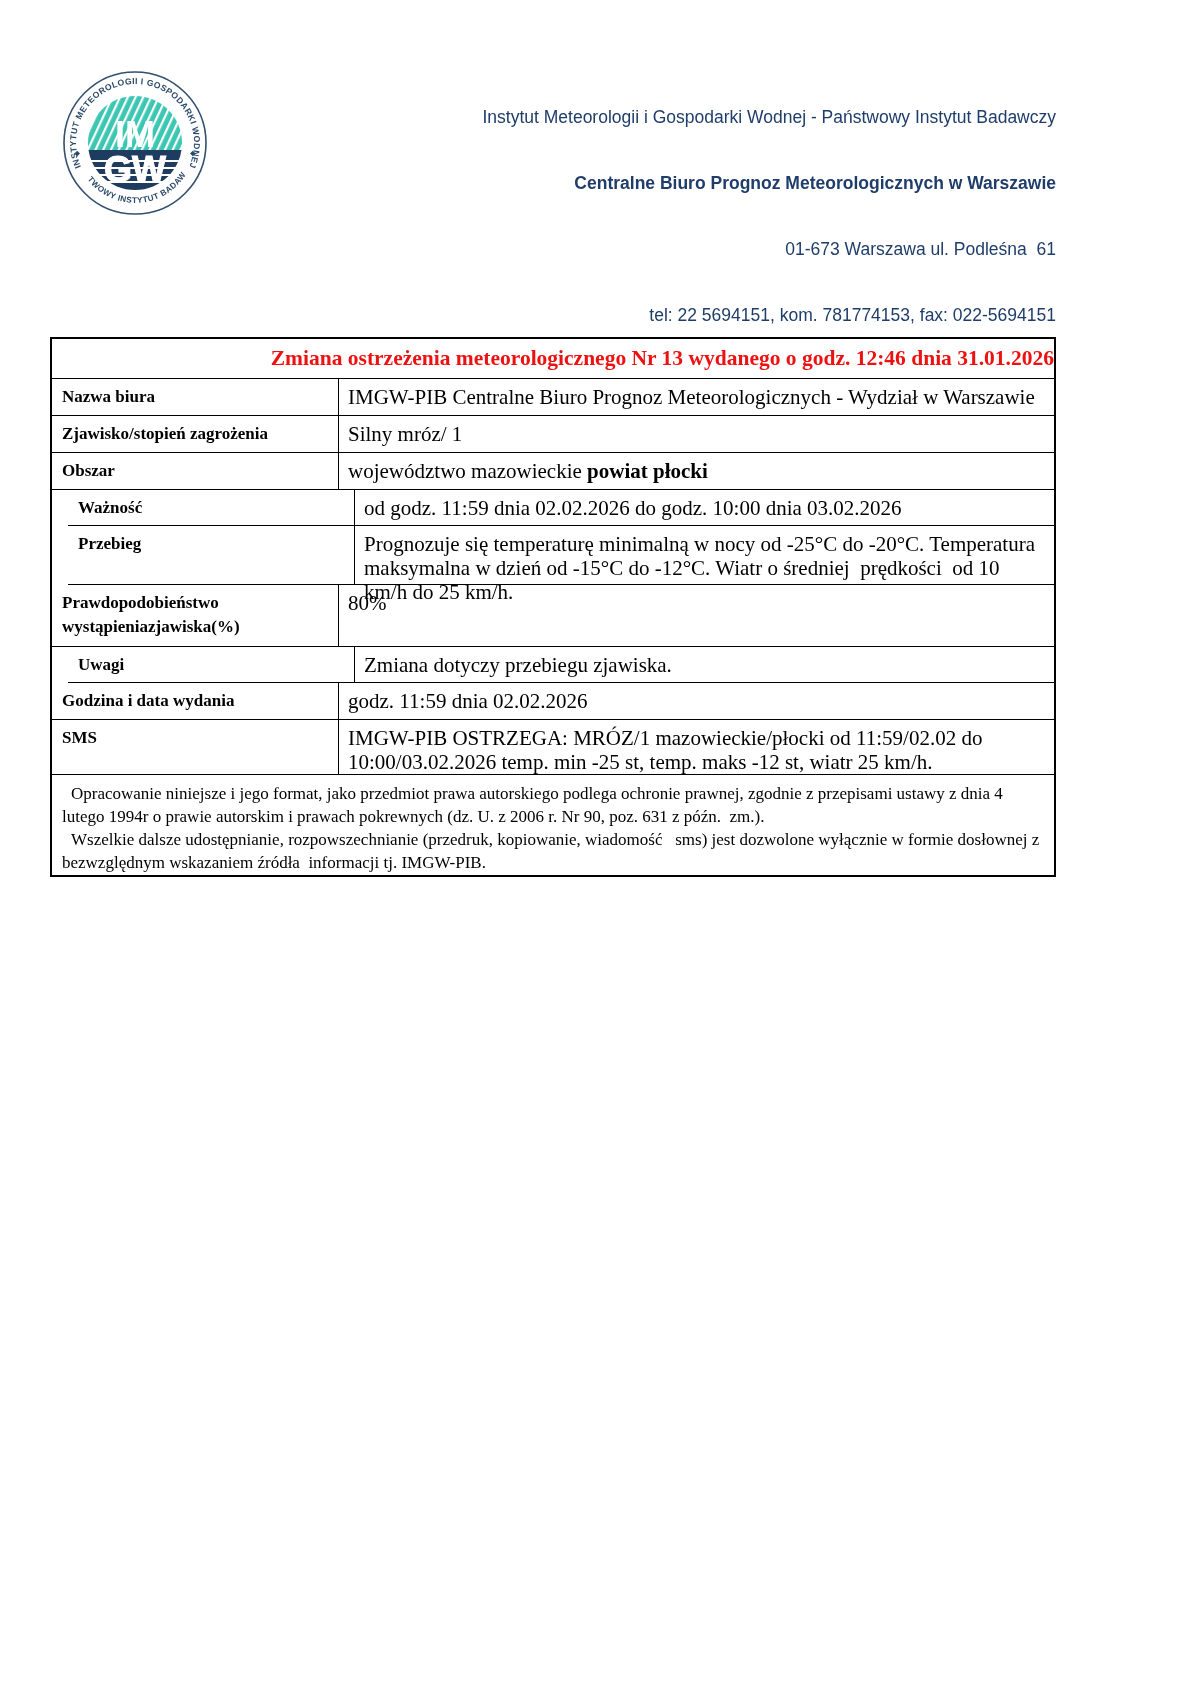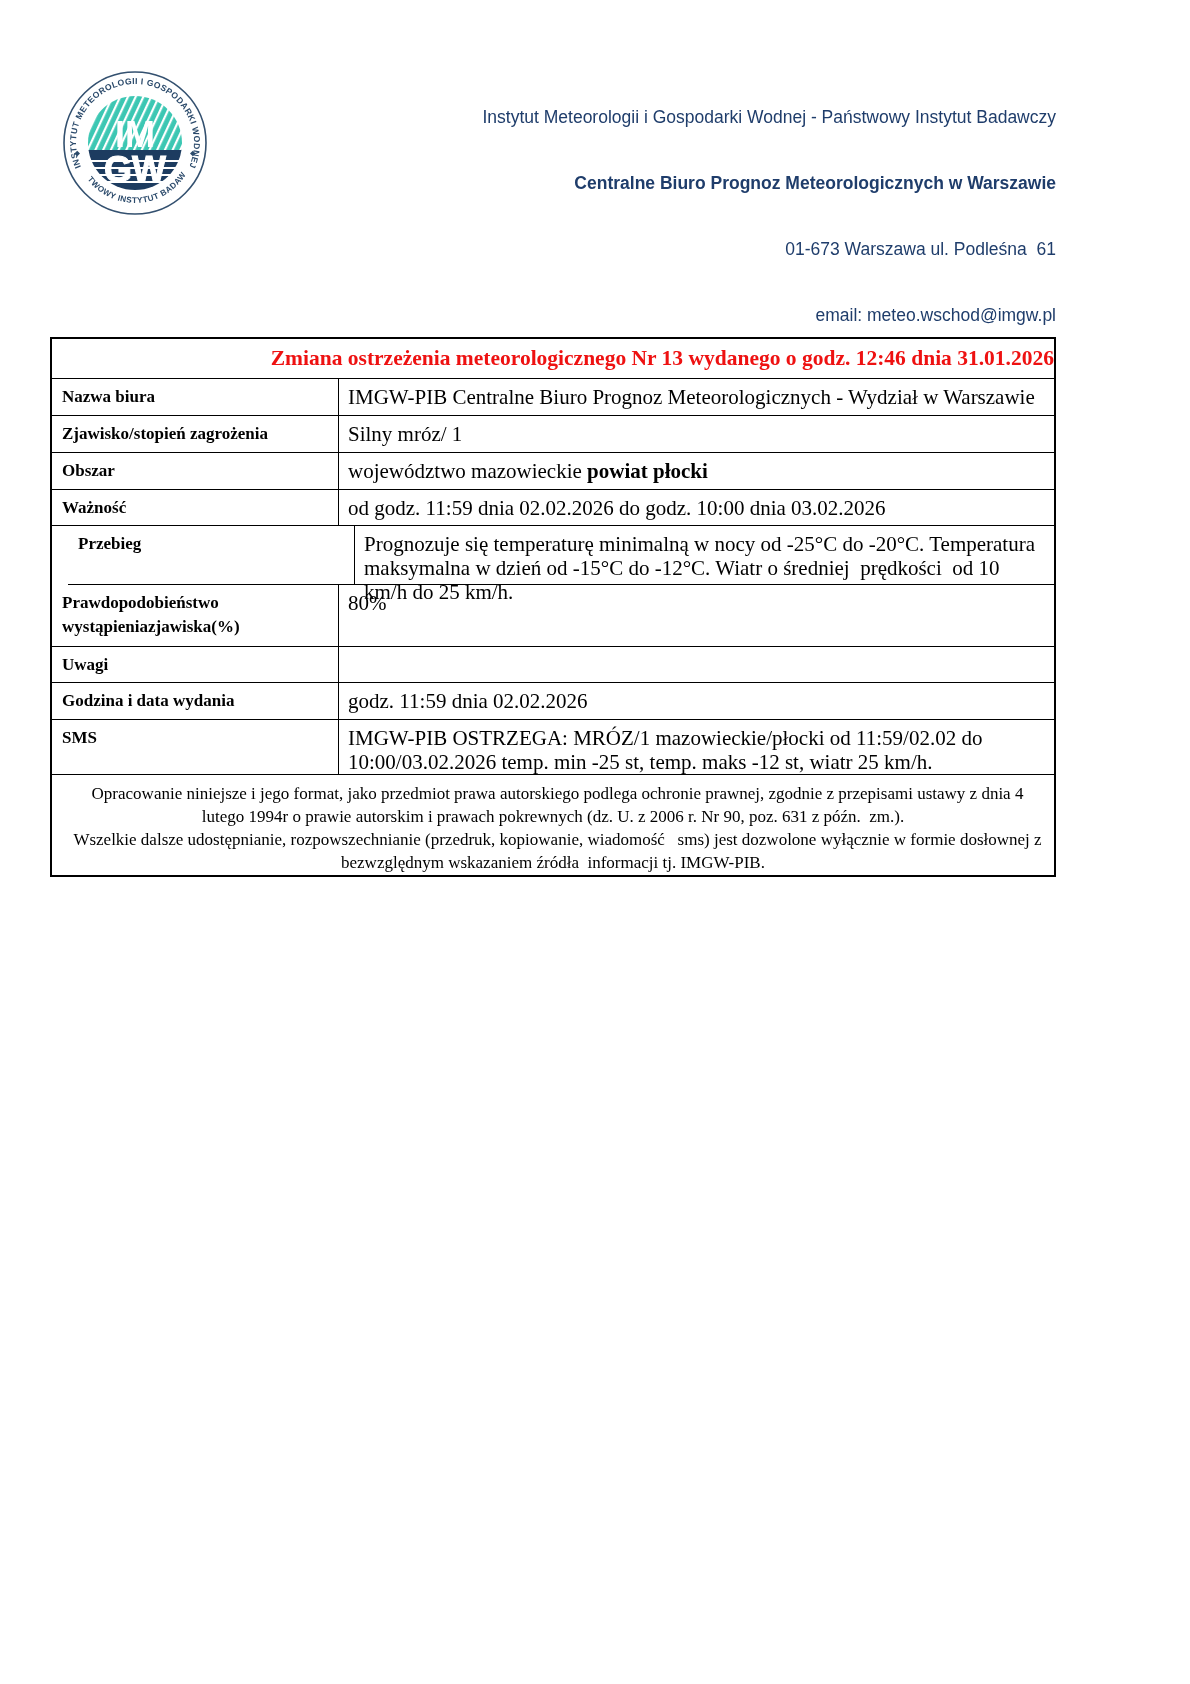--- a/index.html
+++ b/index.html
@@ -73,35 +73,34 @@
   }
   .t-value {
     flex: 1 1 auto;
     padding: 6px 10px 0 9px;
     font-size: 21px;
     line-height: 24px;
     white-space: pre-wrap;
   }
   .t-value .bold-part { font-weight: bold; }
   .h37 { height: 37px; }
-  .h36 { height: 36px; }
+  .h36 { height: 36px; margin-left: 16px; }
   .h59 { height: 59px; margin-left: 16px; }
   .h62 { height: 62px; }
   .h55 { height: 55px; }
   .footer-cell {
     height: 100px;
     padding: 7px 10px 0 10px;
     font-size: 17px;
     line-height: 23px;
   }
   .footer-cell p {
     margin: 0;
     text-indent: 9px;
     white-space: pre-wrap;
-    text-align: center;
   }
 </style>
 </head>
 <body>
 
 <div class="page">
 
   <div class="logo-wrap">
     <svg width="146" height="146" viewBox="0 0 146 146">
       <defs>
@@ -139,20 +138,21 @@
       </text>
       <rect x="13.2" y="81.5" width="4" height="4" fill="#2B4A6B" transform="rotate(45 15.2 83.5)"></rect>
       <rect x="128.8" y="81.5" width="4" height="4" fill="#2B4A6B" transform="rotate(45 130.8 83.5)"></rect>
     </svg>
   </div>
 
   <div class="org-header">
     <div>Instytut Meteorologii i Gospodarki Wodnej - Państwowy Instytut Badawczy</div>
     <div class="bold">Centralne Biuro Prognoz Meteorologicznych w Warszawie</div>
     <div>01-673 Warszawa ul. Podleśna  61</div>
+    <div>tel: 22 5694151, kom. 781774153, fax: 022-5694151</div>
     <div>email: meteo.wschod@imgw.pl</div>
     <div>www: www.imgw.pl</div>
   </div>
 
   <div class="doc-table">
 
     <div class="title-row">
       <span class="title-text">Zmiana ostrzeżenia meteorologicznego Nr 13 wydanego o godz. 12:46 dnia 31.01.2026</span>
     </div>
 
@@ -181,20 +181,21 @@
       <div class="t-value">Prognozuje się temperaturę minimalną w nocy od -25°C do -20°C. Temperatura maksymalna w dzień od -15°C do -12°C. Wiatr o średniej  prędkości  od 10 km/h do 25 km/h.</div>
     </div>
 
     <div class="t-row h62">
       <div class="t-label">Prawdopodobieństwo wystąpieniazjawiska(%)</div>
       <div class="t-value">80%</div>
     </div>
 
     <div class="t-row h36">
       <div class="t-label">Uwagi</div>
+      <div class="t-value">Zmiana dotyczy przebiegu zjawiska.</div>
     </div>
 
     <div class="t-row h37">
       <div class="t-label">Godzina i data wydania</div>
       <div class="t-value">godz. 11:59 dnia 02.02.2026</div>
     </div>
 
     <div class="t-row h55">
       <div class="t-label">SMS</div>
       <div class="t-value">IMGW-PIB OSTRZEGA: MRÓZ/1 mazowieckie/płocki od 11:59/02.02 do 10:00/03.02.2026 temp. min -25 st, temp. maks -12 st, wiatr 25 km/h.</div>

